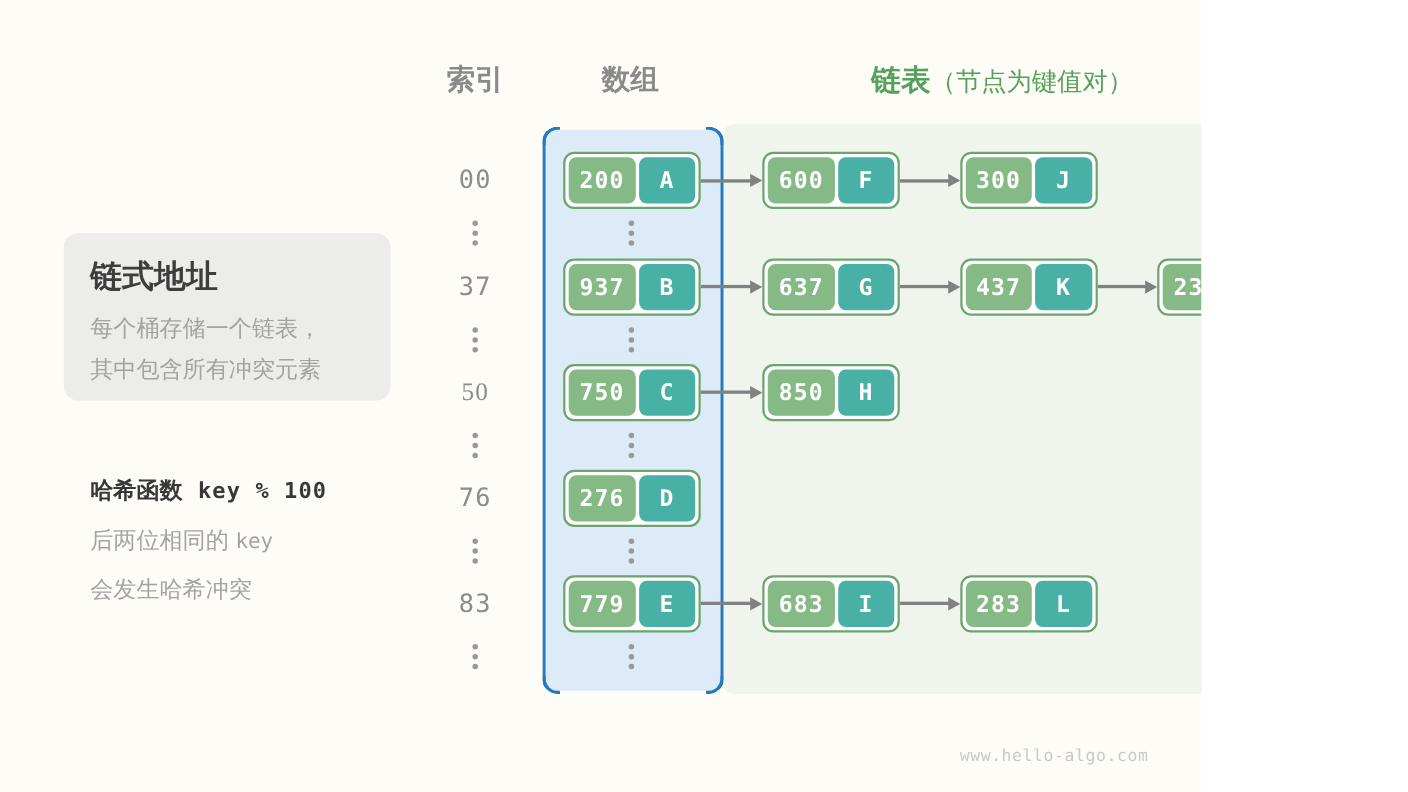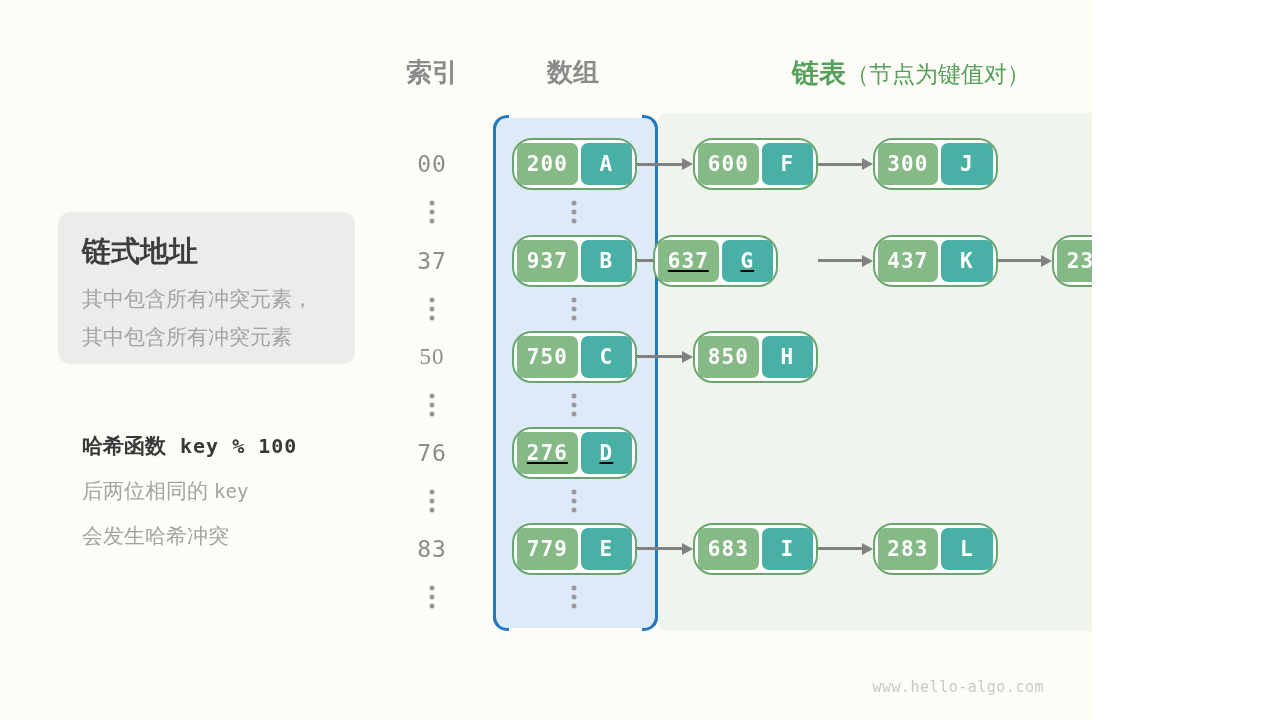--- a/index.html
+++ b/index.html
@@ -92,21 +92,21 @@
     transform:translate(-50%,-50%);z-index:2;letter-spacing:1px;
   }
   .dots{
     display:flex;flex-direction:column;align-items:center;gap:4px;
     transform:translate(-50%,-50%);z-index:2;
   }
   .dots i{width:5px;height:5px;border-radius:50%;background:#999;display:block;}
 
   .node{
     width:125px;height:52px;box-sizing:border-box;
-    background:#fff;border:2px solid var(--node-border);border-radius:20px;
+    background:#fff;border:2px solid var(--node-border);border-radius:10px;
     display:flex;align-items:stretch;gap:3px;padding:3px;
     z-index:3;
   }
   .node .cell{
     border-radius:7px;display:flex;align-items:center;justify-content:center;
     color:#fff;font-family:"DejaVu Sans Mono","Liberation Mono",monospace;
     font-size:21px;font-weight:700;letter-spacing:1px;
   }
   .node .key{flex:1.18;background:var(--key-green);}
   .node .val{flex:1;background:var(--val-teal);}
@@ -131,21 +131,21 @@
 <div class="canvas">
 
   <div class="abs col-head" style="left:432px;top:55px;">索引</div>
   <div class="abs col-head" style="left:573px;top:55px;">数组</div>
   <div class="abs list-head" style="left:792px;top:55px;">
     <span class="bold">链表</span><span class="note">（节点为键值对）</span>
   </div>
 
   <div class="abs info-box">
     <div class="info-title">链式地址</div>
-    <div class="info-line">其中包含所有冲突元素，</div>
+    <div class="info-line">每个桶存储一个链表，</div>
     <div class="info-line">其中包含所有冲突元素</div>
   </div>
 
   <div class="abs hash-note">
     <div class="hash-title">
       <span>哈希函数</span><span class="code">key % 100</span>
     </div>
     <div class="hash-line">
       <span>后两位相同的</span><span class="code">key</span>
     </div>
@@ -183,21 +183,21 @@
         <i></i>
         <i></i>
       </div>
       <div class="abs index-label" style="left: 432px; top: 260.5px;">37</div>
       <div class="abs node" style="left: 512px; top: 234.5px;">
         <div class="cell key">937</div>
         <div class="cell val">B</div>
       </div>
       <div class="abs arrow-line" style="left: 637px; top: 259px; width: 46px;"></div>
       <div class="abs arrow-head" style="left: 682px; top: 254.5px;"></div>
-      <div class="abs node" style="left: 653px; top: 234.5px; text-decoration: underline;">
+      <div class="abs node" style="left: 693px; top: 234.5px;">
         <div class="cell key">637</div>
         <div class="cell val">G</div>
       </div>
       <div class="abs arrow-line" style="left: 818px; top: 259px; width: 44.5px;"></div>
       <div class="abs arrow-head" style="left: 861.5px; top: 254.5px;"></div>
       <div class="abs node" style="left: 872.5px; top: 234.5px;">
         <div class="cell key">437</div>
         <div class="cell val">K</div>
       </div>
       <div class="abs arrow-line" style="left: 997.5px; top: 259px; width: 44.5px;"></div>
@@ -231,21 +231,21 @@
         <i></i>
         <i></i>
         <i></i>
       </div>
       <div class="abs dots" style="left: 574px; top: 404.5px;">
         <i></i>
         <i></i>
         <i></i>
       </div>
       <div class="abs index-label" style="left: 432px; top: 452.5px;">76</div>
-      <div class="abs node" style="left: 512px; top: 426.5px; text-decoration: underline;">
+      <div class="abs node" style="left: 512px; top: 426.5px;">
         <div class="cell key">276</div>
         <div class="cell val">D</div>
       </div>
       <div class="abs dots" style="left: 432px; top: 500.5px;">
         <i></i>
         <i></i>
         <i></i>
       </div>
       <div class="abs dots" style="left: 574px; top: 500.5px;">
         <i></i>

